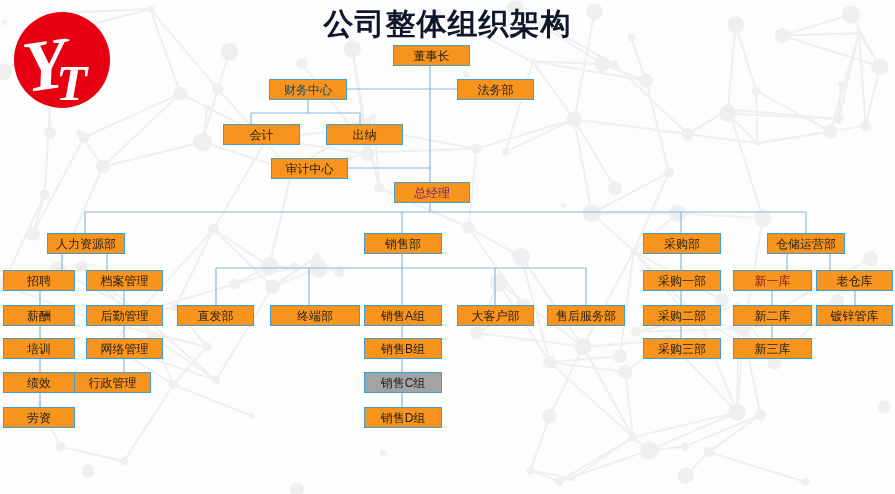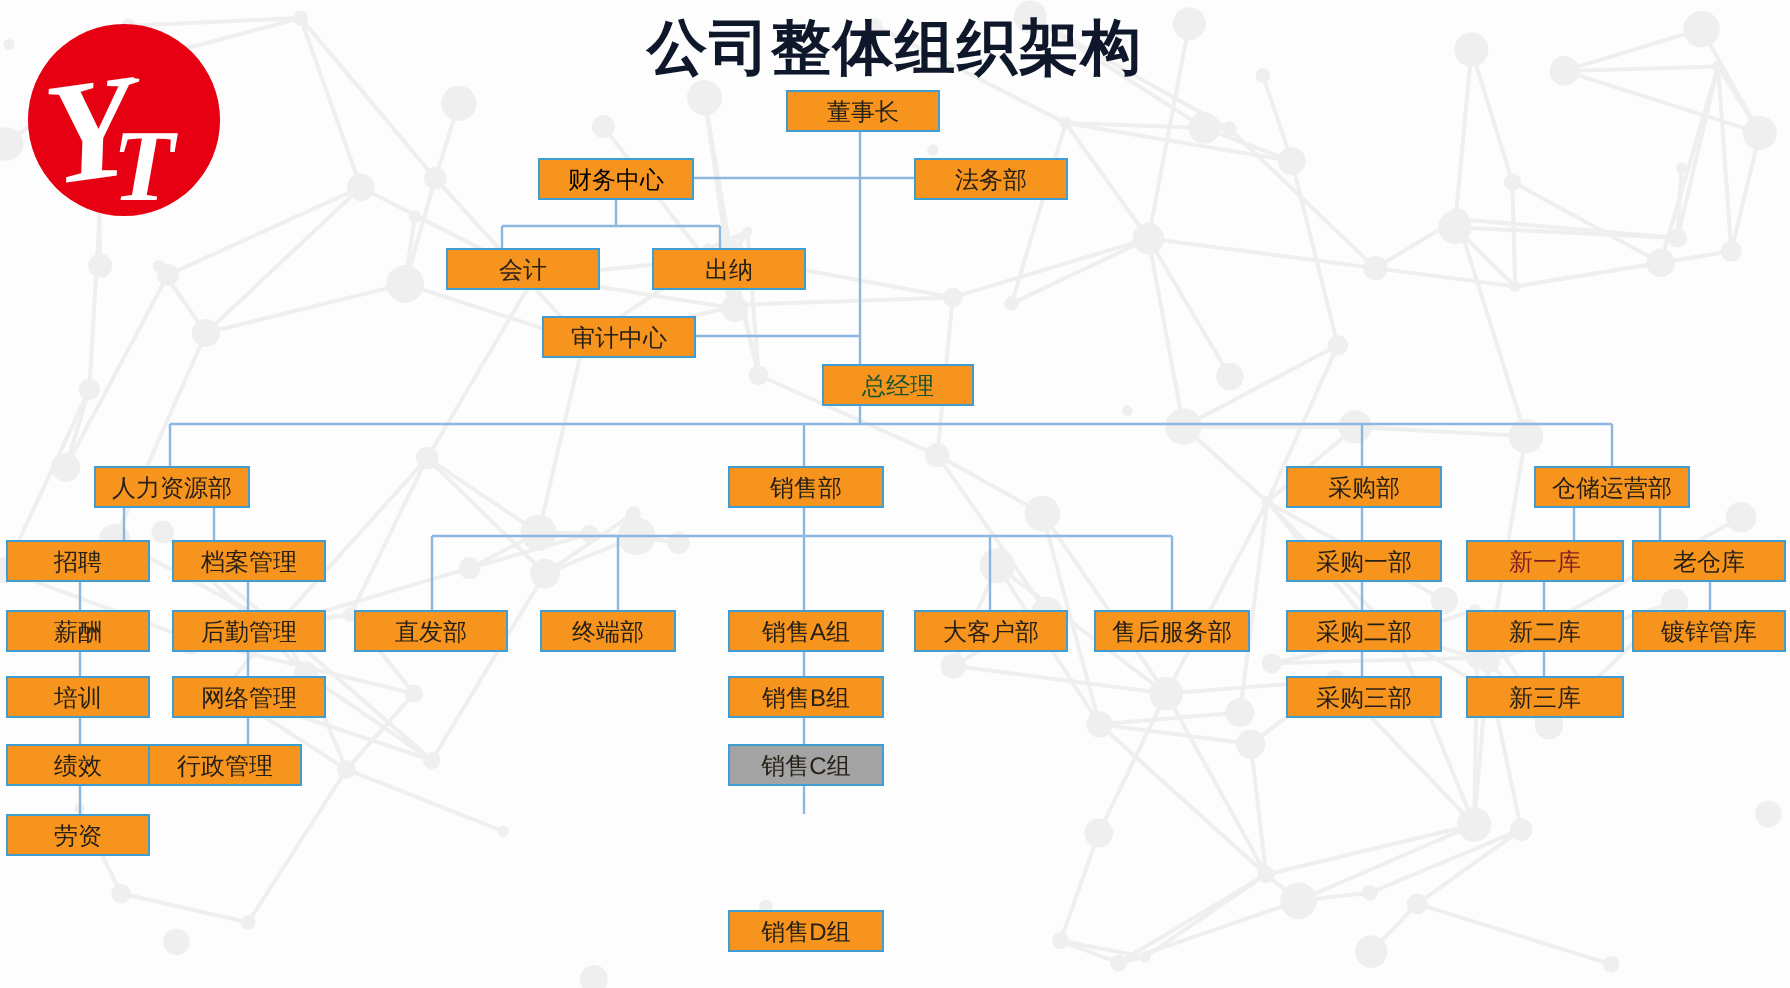--- a/index.html
+++ b/index.html
@@ -382,47 +382,47 @@
       <line x1="681" y1="326" x2="681" y2="338" stroke="#8cb8e0" stroke-width="1.2"></line>
       <line x1="787" y1="254" x2="787" y2="270" stroke="#8cb8e0" stroke-width="1.2"></line>
       <line x1="830" y1="254" x2="830" y2="270" stroke="#8cb8e0" stroke-width="1.2"></line>
       <line x1="772" y1="291" x2="772" y2="305" stroke="#8cb8e0" stroke-width="1.2"></line>
       <line x1="772" y1="326" x2="772" y2="338" stroke="#8cb8e0" stroke-width="1.2"></line>
       <line x1="855" y1="291" x2="855" y2="305" stroke="#8cb8e0" stroke-width="1.2"></line>
     </svg>
 
   <div id="nodes">
       <div class="node" style="left: 393px; top: 45px; width: 77px; height: 21px; background: rgb(247, 148, 30); border: 1.5px solid rgb(62, 158, 211); color: rgb(38, 32, 23);">董事长</div>
-      <div class="node" style="left: 269px; top: 79px; width: 78px; height: 21px; background: rgb(247, 148, 30); border: 1.5px solid rgb(62, 158, 211); color: #000000;">财务中心</div>
+      <div class="node" style="left: 269px; top: 79px; width: 78px; height: 21px; background: rgb(247, 148, 30); border: 1.5px solid rgb(62, 158, 211); color: #0c4a6e;">财务中心</div>
       <div class="node" style="left: 457px; top: 79px; width: 77px; height: 21px; background: rgb(247, 148, 30); border: 1.5px solid rgb(62, 158, 211); color: rgb(38, 32, 23);">法务部</div>
       <div class="node" style="left: 223px; top: 124px; width: 77px; height: 21px; background: rgb(247, 148, 30); border: 1.5px solid rgb(62, 158, 211); color: rgb(38, 32, 23);">会计</div>
       <div class="node" style="left: 326px; top: 124px; width: 77px; height: 21px; background: rgb(247, 148, 30); border: 1.5px solid rgb(62, 158, 211); color: rgb(38, 32, 23);">出纳</div>
       <div class="node" style="left: 271px; top: 158px; width: 77px; height: 21px; background: rgb(247, 148, 30); border: 1.5px solid rgb(62, 158, 211); color: rgb(38, 32, 23);">审计中心</div>
-      <div class="node" style="left: 411px; top: 182px; width: 76px; height: 21px; background: rgb(247, 148, 30); border: 1.5px solid rgb(62, 158, 211); color: #14532d; text-align: center;">总经理</div>
+      <div class="node" style="left: 394px; top: 182px; width: 76px; height: 21px; background: rgb(247, 148, 30); border: 1.5px solid rgb(62, 158, 211); color: #701a75; text-align: center;">总经理</div>
       <div class="node" style="left: 47px; top: 233px; width: 78px; height: 21px; background: rgb(247, 148, 30); border: 1.5px solid rgb(62, 158, 211); color: rgb(38, 32, 23);">人力资源部</div>
       <div class="node" style="left: 364px; top: 233px; width: 78px; height: 21px; background: rgb(247, 148, 30); border: 1.5px solid rgb(62, 158, 211); color: rgb(38, 32, 23);">销售部</div>
       <div class="node" style="left: 643px; top: 233px; width: 78px; height: 21px; background: rgb(247, 148, 30); border: 1.5px solid rgb(62, 158, 211); color: rgb(38, 32, 23);">采购部</div>
       <div class="node" style="left: 767px; top: 233px; width: 78px; height: 21px; background: rgb(247, 148, 30); border: 1.5px solid rgb(62, 158, 211); color: rgb(38, 32, 23);">仓储运营部</div>
       <div class="node" style="left: 3px; top: 270px; width: 72px; height: 21px; background: rgb(247, 148, 30); border: 1.5px solid rgb(62, 158, 211); color: rgb(38, 32, 23);">招聘</div>
       <div class="node" style="left: 86px; top: 270px; width: 77px; height: 21px; background: rgb(247, 148, 30); border: 1.5px solid rgb(62, 158, 211); color: rgb(38, 32, 23);">档案管理</div>
       <div class="node" style="left: 3px; top: 305px; width: 72px; height: 21px; background: rgb(247, 148, 30); border: 1.5px solid rgb(62, 158, 211); color: rgb(38, 32, 23);">薪酬</div>
       <div class="node" style="left: 86px; top: 305px; width: 77px; height: 21px; background: rgb(247, 148, 30); border: 1.5px solid rgb(62, 158, 211); color: rgb(38, 32, 23);">后勤管理</div>
       <div class="node" style="left: 3px; top: 338px; width: 72px; height: 21px; background: rgb(247, 148, 30); border: 1.5px solid rgb(62, 158, 211); color: rgb(38, 32, 23);">培训</div>
       <div class="node" style="left: 86px; top: 338px; width: 77px; height: 21px; background: rgb(247, 148, 30); border: 1.5px solid rgb(62, 158, 211); color: rgb(38, 32, 23);">网络管理</div>
       <div class="node" style="left: 3px; top: 372px; width: 72px; height: 21px; background: rgb(247, 148, 30); border: 1.5px solid rgb(62, 158, 211); color: rgb(38, 32, 23);">绩效</div>
       <div class="node" style="left: 74px; top: 372px; width: 77px; height: 21px; background: rgb(247, 148, 30); border: 1.5px solid rgb(62, 158, 211); color: rgb(38, 32, 23);">行政管理</div>
       <div class="node" style="left: 3px; top: 407px; width: 72px; height: 21px; background: rgb(247, 148, 30); border: 1.5px solid rgb(62, 158, 211); color: rgb(38, 32, 23);">劳资</div>
       <div class="node" style="left: 177px; top: 305px; width: 77px; height: 21px; background: rgb(247, 148, 30); border: 1.5px solid rgb(62, 158, 211); color: rgb(38, 32, 23);">直发部</div>
-      <div class="node" style="left: 270px; top: 305px; width: 68px; height: 21px; background: rgb(247, 148, 30); border: 1.5px solid rgb(62, 158, 211); color: rgb(38, 32, 23);">终端部</div>
+      <div class="node" style="left: 270px; top: 305px; width: 90px; height: 21px; background: rgb(247, 148, 30); border: 1.5px solid rgb(62, 158, 211); color: rgb(38, 32, 23);">终端部</div>
       <div class="node" style="left: 364px; top: 305px; width: 78px; height: 21px; background: rgb(247, 148, 30); border: 1.5px solid rgb(62, 158, 211); color: rgb(38, 32, 23);">销售A组</div>
       <div class="node" style="left: 457px; top: 305px; width: 77px; height: 21px; background: rgb(247, 148, 30); border: 1.5px solid rgb(62, 158, 211); color: rgb(38, 32, 23);">大客户部</div>
       <div class="node" style="left: 547px; top: 305px; width: 78px; height: 21px; background: rgb(247, 148, 30); border: 1.5px solid rgb(62, 158, 211); color: rgb(38, 32, 23);">售后服务部</div>
       <div class="node" style="left: 364px; top: 338px; width: 78px; height: 21px; background: rgb(247, 148, 30); border: 1.5px solid rgb(62, 158, 211); color: rgb(38, 32, 23);">销售B组</div>
       <div class="node" style="left: 364px; top: 372px; width: 78px; height: 21px; background: #a3a3a3; border: 1.5px solid rgb(62, 158, 211); color: rgb(38, 32, 23);">销售C组</div>
-      <div class="node" style="left: 364px; top: 407px; width: 78px; height: 21px; background: rgb(247, 148, 30); border: 1.5px solid rgb(62, 158, 211); color: rgb(38, 32, 23); margin-top: 48px;">销售D组</div>
+      <div class="node" style="left: 364px; top: 407px; width: 78px; height: 21px; background: rgb(247, 148, 30); border: 1.5px solid rgb(62, 158, 211); color: rgb(38, 32, 23);">销售D组</div>
       <div class="node" style="left: 643px; top: 270px; width: 78px; height: 21px; background: rgb(247, 148, 30); border: 1.5px solid rgb(62, 158, 211); color: rgb(38, 32, 23);">采购一部</div>
       <div class="node" style="left: 643px; top: 305px; width: 78px; height: 21px; background: rgb(247, 148, 30); border: 1.5px solid rgb(62, 158, 211); color: rgb(38, 32, 23);">采购二部</div>
       <div class="node" style="left: 643px; top: 338px; width: 78px; height: 21px; background: rgb(247, 148, 30); border: 1.5px solid rgb(62, 158, 211); color: rgb(38, 32, 23);">采购三部</div>
       <div class="node" style="left: 733px; top: 270px; width: 79px; height: 21px; background: rgb(247, 148, 30); border: 1.5px solid rgb(62, 158, 211); color: #7f1d1d;">新一库</div>
       <div class="node" style="left: 816px; top: 270px; width: 77px; height: 21px; background: rgb(247, 148, 30); border: 1.5px solid rgb(62, 158, 211); color: rgb(38, 32, 23);">老仓库</div>
       <div class="node" style="left: 733px; top: 305px; width: 79px; height: 21px; background: rgb(247, 148, 30); border: 1.5px solid rgb(62, 158, 211); color: rgb(38, 32, 23);">新二库</div>
       <div class="node" style="left: 816px; top: 305px; width: 77px; height: 21px; background: rgb(247, 148, 30); border: 1.5px solid rgb(62, 158, 211); color: rgb(38, 32, 23);">镀锌管库</div>
       <div class="node" style="left: 733px; top: 338px; width: 79px; height: 21px; background: rgb(247, 148, 30); border: 1.5px solid rgb(62, 158, 211); color: rgb(38, 32, 23);">新三库</div>
     </div>
 

